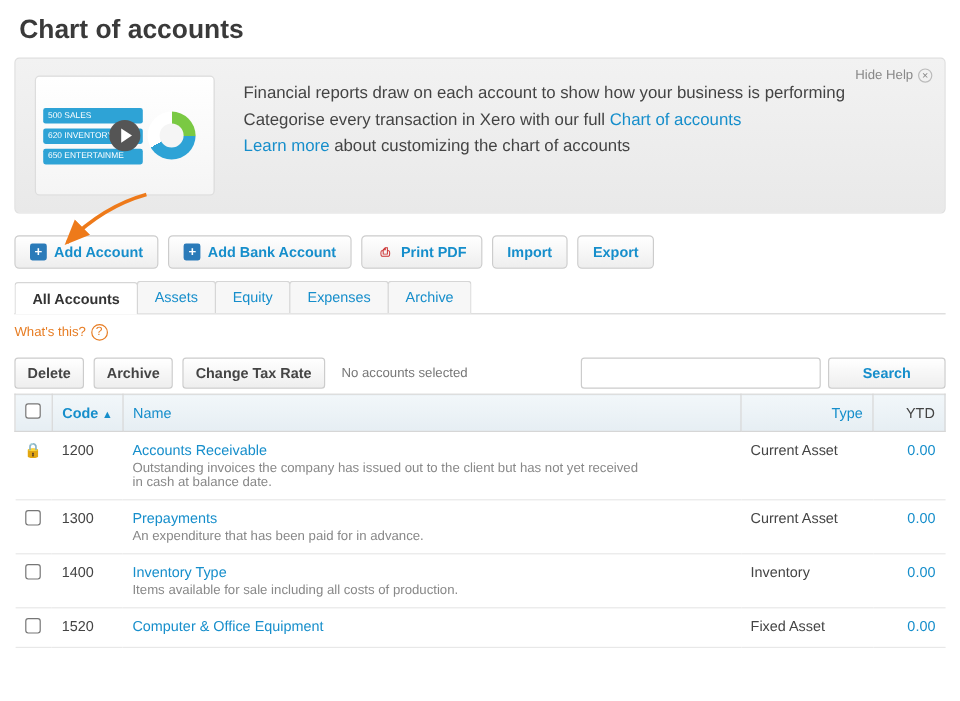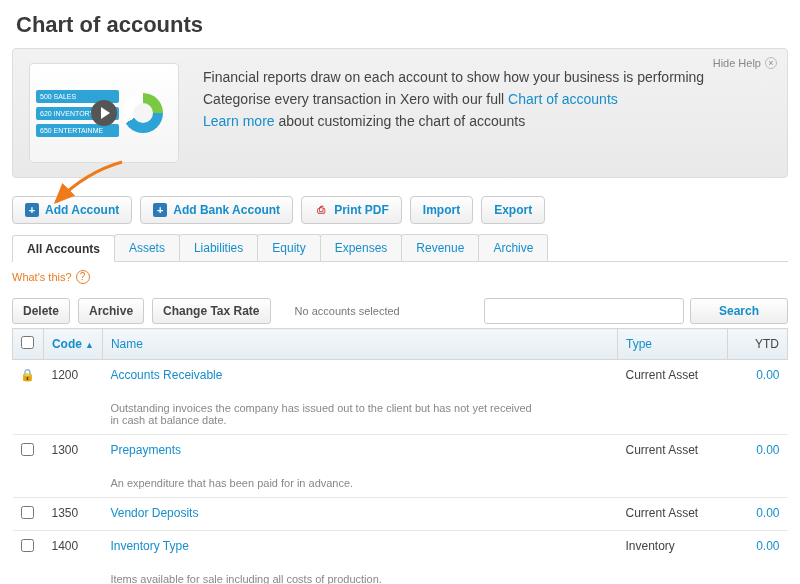--- a/index.html
+++ b/index.html
@@ -25,36 +25,36 @@
   .ic-pdf { color:#c33; font-weight:bold; font-size:10px;}
   .arrow-annot { position:absolute; left:34px; top:-38px; width:80px; height:54px; pointer-events:none;}
   .arrow-annot svg{overflow:visible;}
   .tabs { display:flex; border-bottom:1px solid #d6d6d6; margin-top: 4px;}
   .tab { border:1px solid #d6d6d6; border-bottom:none; background:#f7f7f7; padding:6px 14px; font-size:12px; color:#168ecb; border-radius:3px 3px 0 0; margin-right:-1px; cursor:pointer;}
   .tab.active { background:#fff; font-weight:bold; color:#333; position:relative; top:1px;}
   .whats-this { margin:8px 0 14px 0; font-size:11px; color:#e77c22; display:flex; align-items:center; gap:4px;}
   .whats-this .qicon{width:14px;height:14px;border:1px solid #e77c22;border-radius:50%;text-align:center;line-height:12px;font-size:10px;color:#e77c22;}
   .table-toolbar { display:flex; align-items:center; gap:8px; margin-bottom:4px;}
   .sbtn { border:1px solid #ccc; background:linear-gradient(#fff,#eee); border-radius:3px; padding:5px 10px; font-size:12px; font-weight:600; color:#444; cursor:pointer;}
-  .no-sel { font-size:11px; color:#777; margin-left:16px; flex:1;}
+  .no-sel { font-size:11px; color:#777; margin-left:6px; flex:1;}
   .search-box { display:flex; gap:6px; }
   .search-box input { width:200px; border:1px solid #ccc; border-radius:3px; padding:4px 6px; font-size:12px;}
   .search-btn{ border:1px solid #ccc; background:linear-gradient(#fff,#eee); border-radius:3px; padding:5px 28px; font-size:12px; font-weight:700; color:#168ecb; cursor:pointer;}
   table.accounts { width:100%; border-collapse:collapse; font-size:12px;}
   table.accounts thead th { background:linear-gradient(#f2f7fa,#e6eef3); border:1px solid #d6d6d6; padding:7px 8px; text-align:left; color:#168ecb; font-weight:normal;margin-top:28px;}
   table.accounts thead th.sorted{font-weight:bold;}
   table.accounts thead th .sort-asc{font-size:9px; margin-left:3px;}
   table.accounts thead th.col-ytd{color:#444; text-align:right;}
   table.accounts thead th.col-cb{width:28px;}
   table.accounts thead th.col-code{width:56px;}
-  table.accounts thead th.col-type{width:110px;}
+  table.accounts thead th.col-type{width:110px;text-align:right;}
   table.accounts thead th.col-ytdw{width:60px;}
   table.accounts td { border-bottom:1px solid #e8e8e8; padding:8px 8px; vertical-align:top; color:#444;}
   .acct-name a { color:#168ecb; text-decoration:none;}
-  .acct-desc { color:#888; font-size:11px; margin-top:20px; max-width:430px;}
+  .acct-desc { color:#888; font-size:11px; margin-top:2px; max-width:430px;}
   .ytd { text-align:right; }
   .ytd a { color:#168ecb; text-decoration:none;}
   .lock-icon { color:#888; font-size:12px;}
   input[type=checkbox]{width:13px;height:13px;}
 </style>
 </head>
 <body>
 
 <div class="page">
   <h2 class="page-title">Chart of accounts</h2>
@@ -107,24 +107,22 @@
       <span>Import</span>
     </button>
     <button class="btn">
       <span>Export</span>
     </button>
   </div>
 
   <div class="tabs">
     <div class="tab active">All Accounts</div>
     <div class="tab">Assets</div>
-    <div class="tab">Liabilities</div>
     <div class="tab">Equity</div>
     <div class="tab">Expenses</div>
-    <div class="tab">Revenue</div>
     <div class="tab">Archive</div>
   </div>
 
   <div class="whats-this">
     <span>What's this?</span>
     <span class="qicon">?</span>
   </div>
 
   <div class="table-toolbar">
     <button class="sbtn">Delete</button>
@@ -157,27 +155,20 @@
         </tr>
         <tr>
           <td><input type="checkbox" style=""></td>
           <td>1300</td>
           <td class="acct-name"><a href="#">Prepayments</a><div class="acct-desc">An expenditure that has been paid for in advance.</div></td>
           <td>Current Asset</td>
           <td class="ytd"><a href="#">0.00</a></td>
         </tr>
         <tr>
           <td><input type="checkbox" style=""></td>
-          <td>1350</td>
-          <td class="acct-name"><a href="#">Vendor Deposits</a></td>
-          <td>Current Asset</td>
-          <td class="ytd"><a href="#">0.00</a></td>
-        </tr>
-        <tr>
-          <td><input type="checkbox" style=""></td>
           <td>1400</td>
           <td class="acct-name"><a href="#">Inventory Type</a><div class="acct-desc">Items available for sale including all costs of production.</div></td>
           <td>Inventory</td>
           <td class="ytd"><a href="#">0.00</a></td>
         </tr>
         <tr>
           <td><input type="checkbox" style=""></td>
           <td>1520</td>
           <td class="acct-name"><a href="#">Computer &amp; Office Equipment</a></td>
           <td>Fixed Asset</td>

